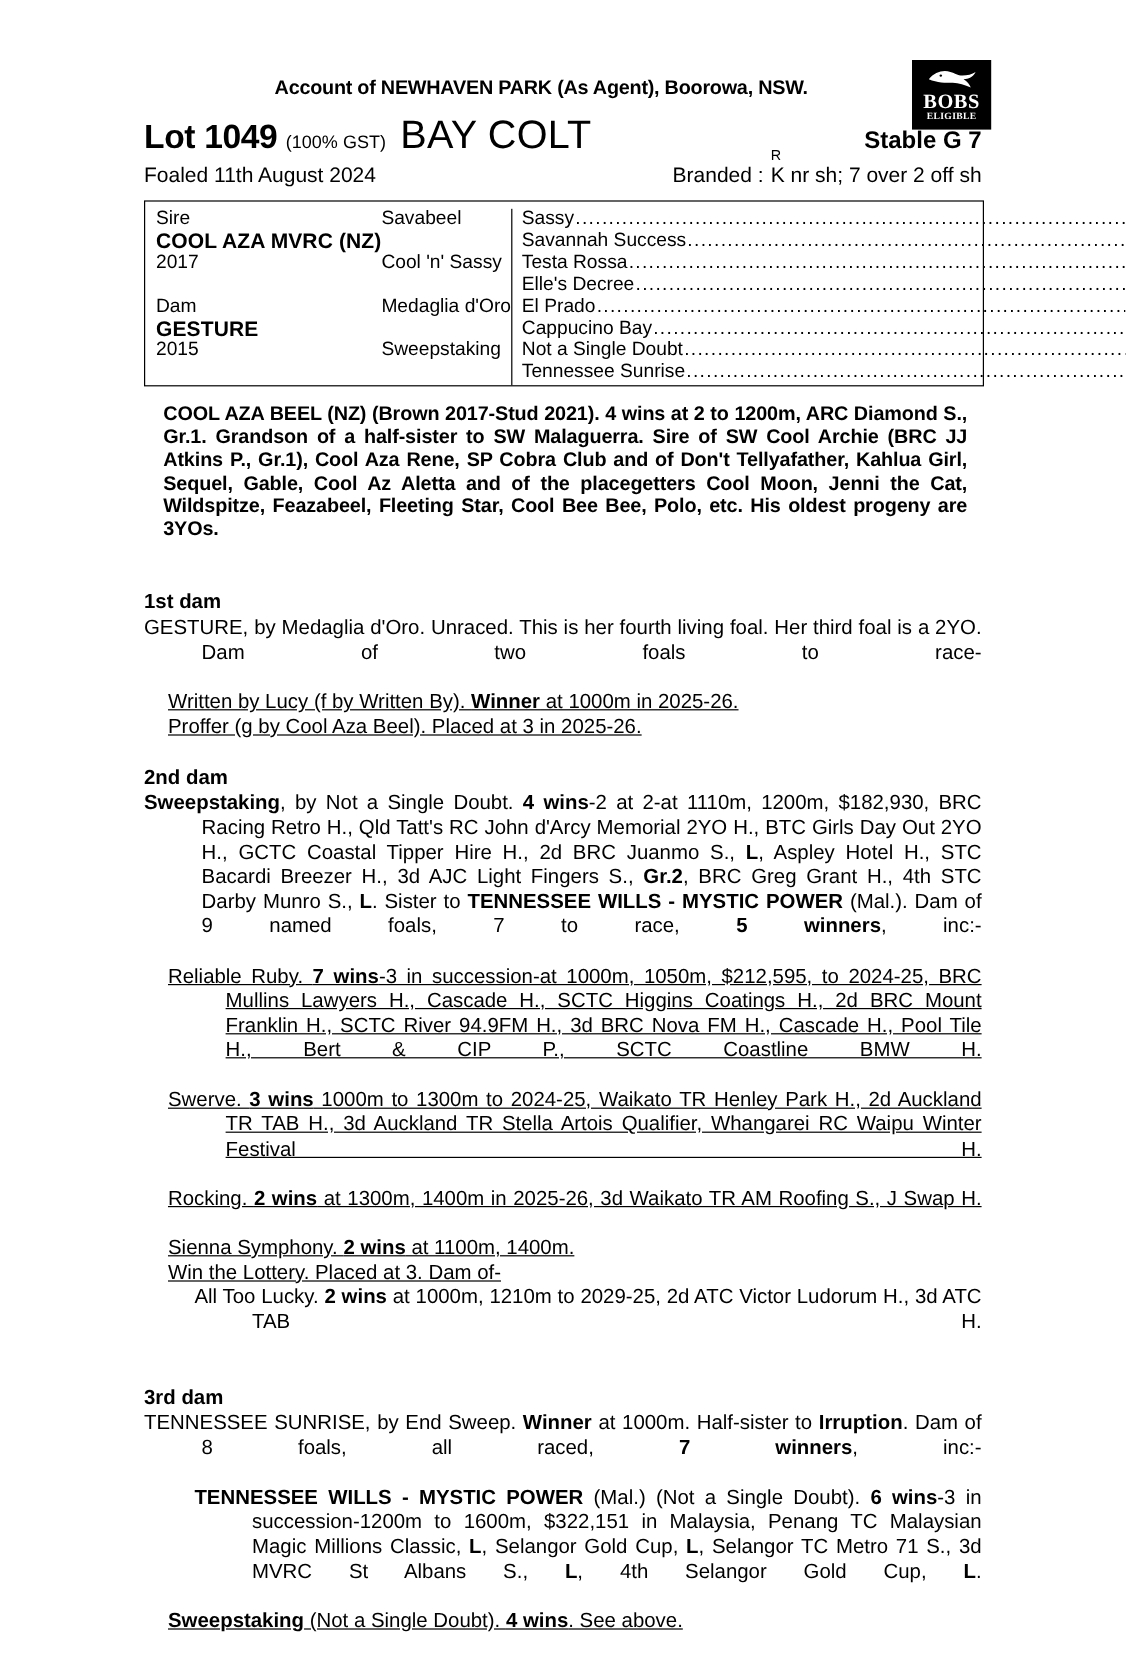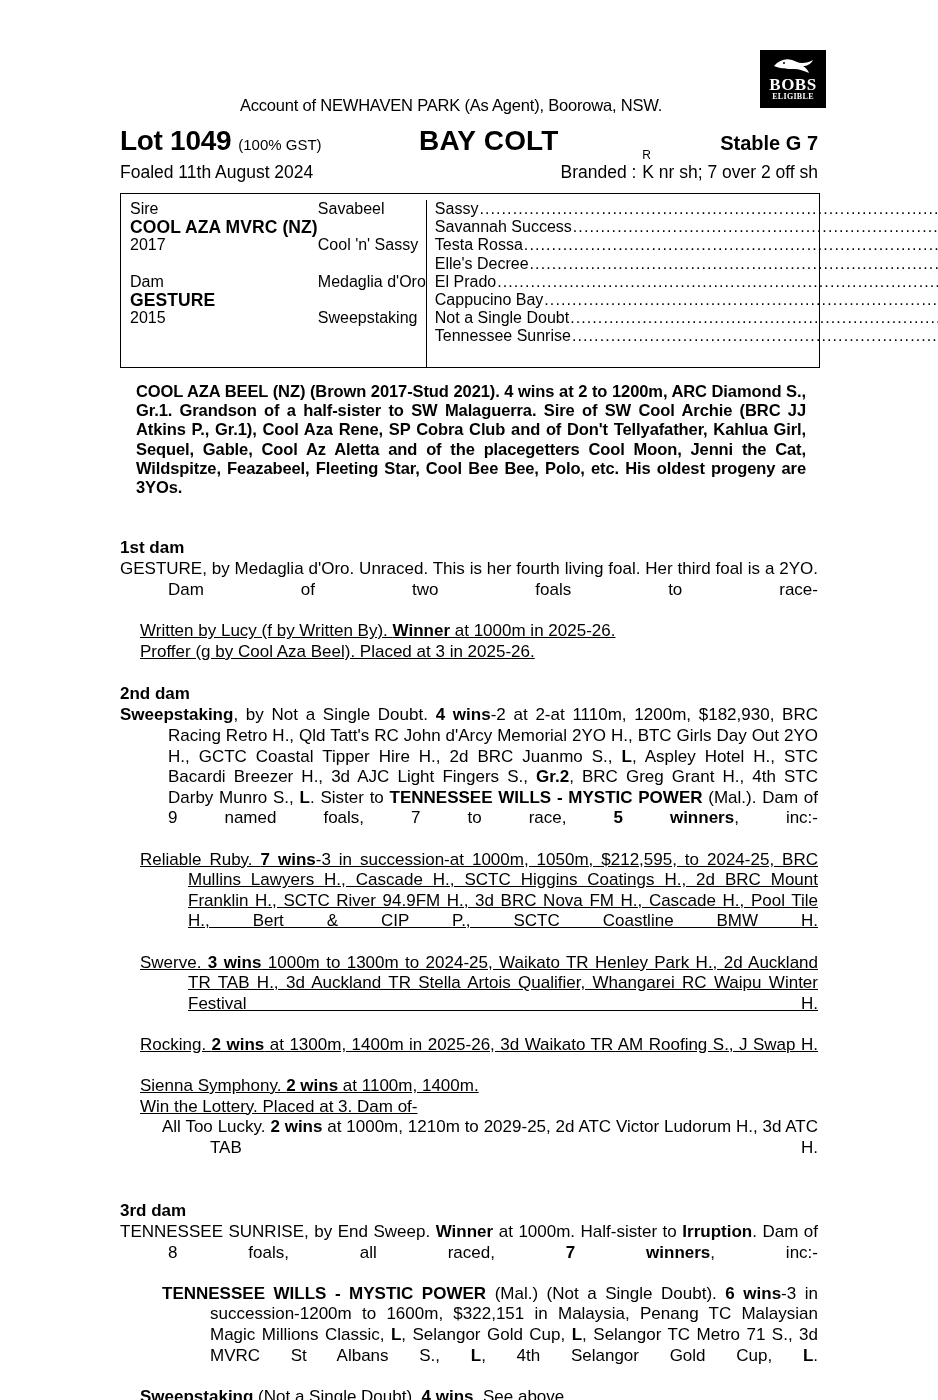--- a/index.html
+++ b/index.html
@@ -56,24 +56,24 @@
   }
   .bobs-sub {
     font-family: "Liberation Serif", serif;
     font-weight: bold;
     font-size: 8px;
     letter-spacing: 0.3px;
     margin-top: 0px;
   }
   .account-line {
     text-align: center;
-    font-weight: normal;
+    font-weight: bold;
     font-size: 16.5px;
     letter-spacing: -0.2px;
-    padding-top: 96px;
+    padding-top: 64px;
     padding-right: 38px;
   }
   .lot-row {
     display: flex;
     align-items: baseline;
     margin-top: 10px;
     padding-right: 2px;
     gap: 12px;
   }
   .lot-left {
@@ -85,23 +85,22 @@
     font-size: 28px;
     font-weight: bold;
     letter-spacing: -0.3px;
   }
   .lot-gst {
     font-size: 15px;
     margin-left: 7px;
   }
   .lot-mid {
     flex: 1;
-    text-align: center;
-    font-size: 28px;
-    font-weight: bold;
+    font-size: 33px;
+    font-weight: normal;
     letter-spacing: 0.2px;
     padding-right: 64px;
   }
   .lot-right {
     font-size: 20px;
     font-weight: bold;
     white-space: nowrap;
   }
   .foaled-row {
     display: flex;
@@ -124,21 +123,21 @@
     top: -13px;
     left: 1px;
     font-size: 12px;
     line-height: 1;
   }
 
   
   .ped-wrap {
     margin: 10px 118px 0 120px;
     border: 1.5px solid #000000;
-    height: 175px;
+    height: 155px;
     box-sizing: border-box;
     display: flex;
     position: relative;
     padding: 6px 0 0 0;
   }
   .ped-col-a {
     width: 198px;
     padding-left: 9px;
     box-sizing: border-box;
   }

